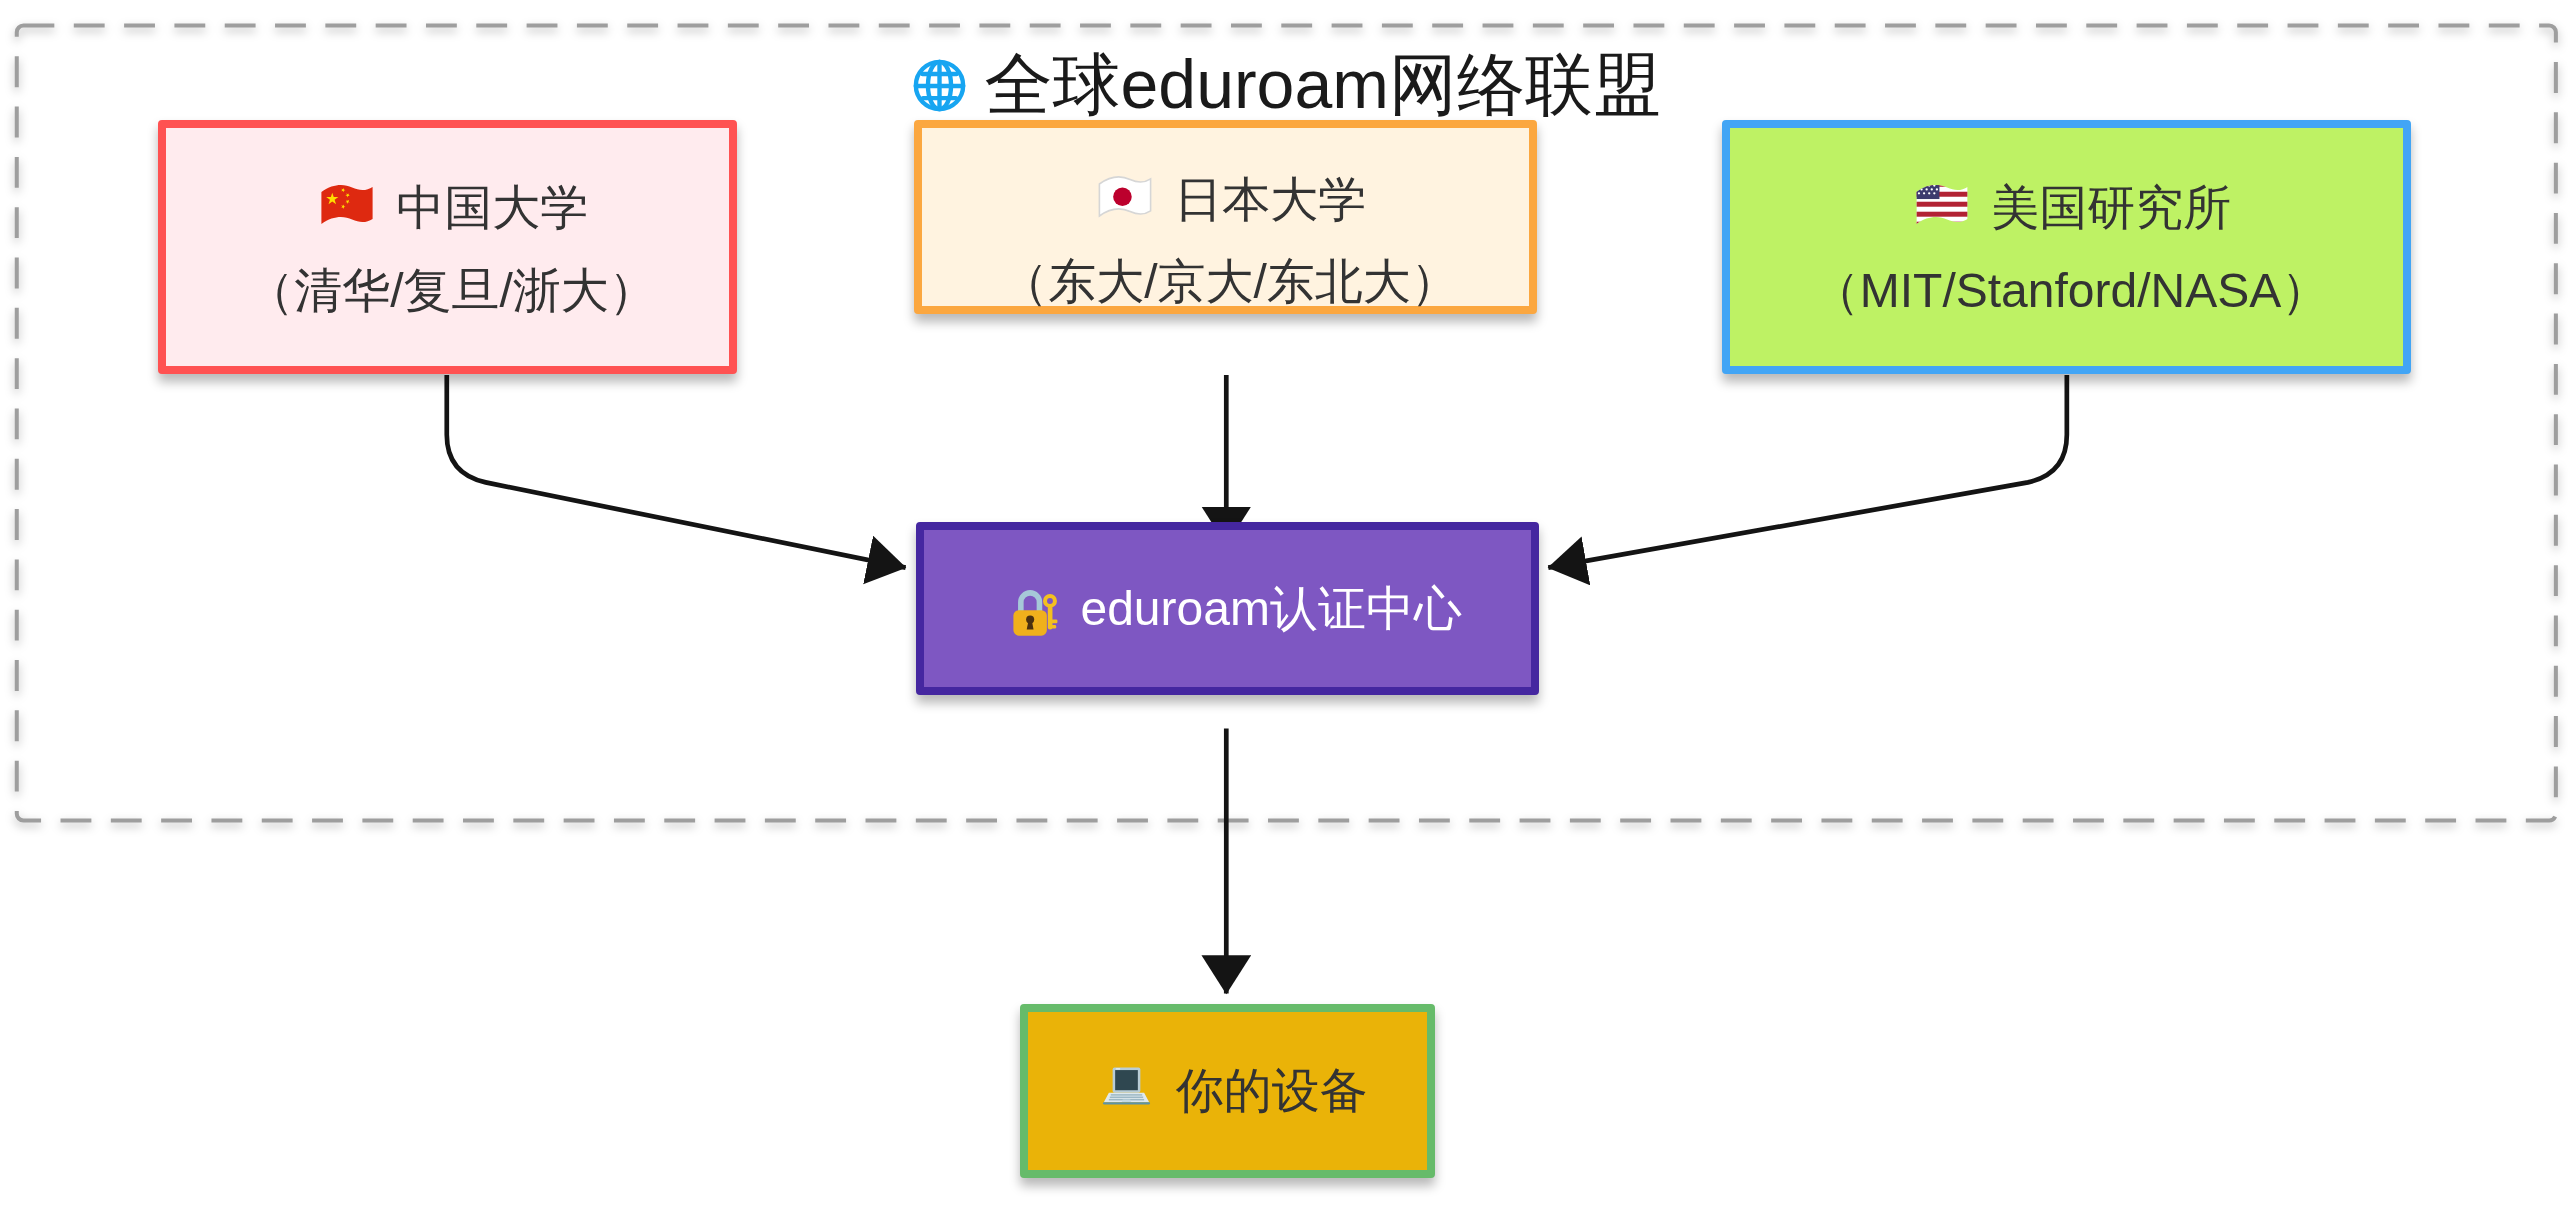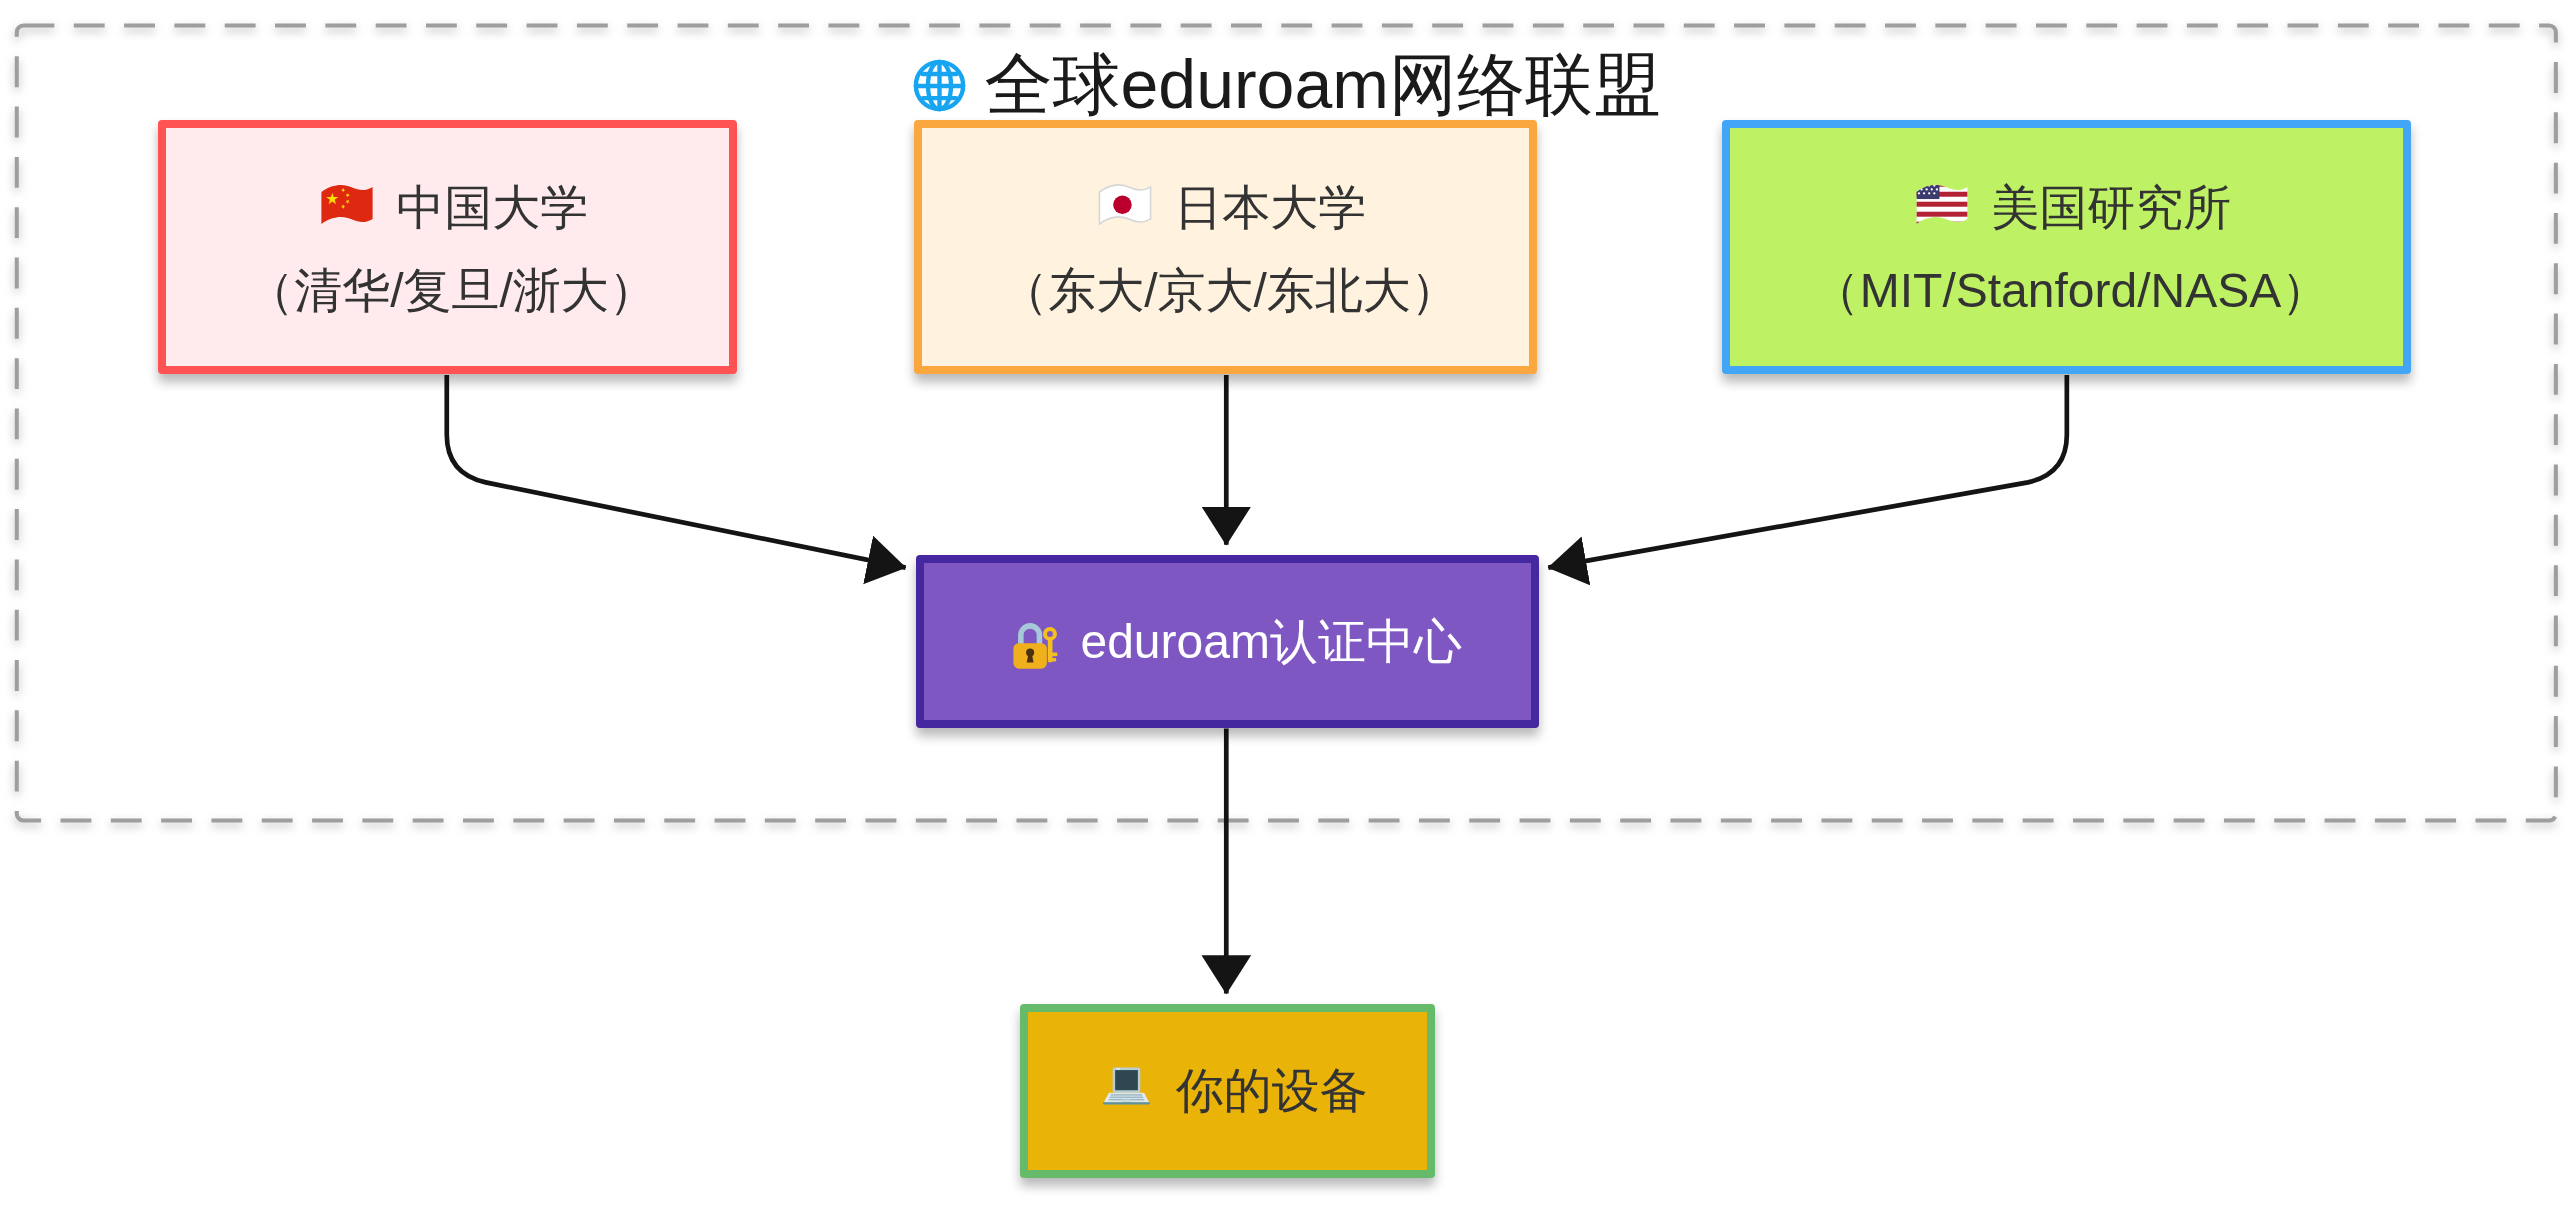--- a/index.html
+++ b/index.html
@@ -13,23 +13,23 @@
   .node{position:absolute;box-sizing:border-box;border-style:solid;border-width:8.7px;border-radius:4px;
         display:flex;flex-direction:column;align-items:center;justify-content:center;
         box-shadow:0 7.4px 10.7px rgba(0,0,0,0.28);font-size:48px;font-weight:400;padding-left:8px;}
   .node .row{display:flex;align-items:center;justify-content:center;gap:17.4px;line-height:1;}
   .node .row + .row{margin-top:29.5px;}
   .node .icon{flex:0 0 auto;}
   .flag-icon{width:64px;height:58px;}
   .lock-icon{width:62px;height:62px;}
   .laptop-icon{width:63px;height:63px;}
   .n-china {left:158px; top:120px; width:579px;  height:254px;}
-  .n-japan {left:914px;top:120px; width:623px;  height:254px;}
+  .n-japan {left:914px;top:120px; width:623px;  height:194px;justify-content:flex-end;}
   .n-usa   {left:1722px;top:120px; width:689px; height:254px;}
-  .n-auth  {left:916px;top:555px; width:623px;  height:173px;}
+  .n-auth  {left:916px;top:522px; width:623px;  height:173px;}
   .n-device{left:1020px;top:1004px;width:415px;  height:174px;}
   .label{white-space:nowrap;}
 </style>
 </head>
 <body style="background: rgb(255, 255, 255);">
 
 <div class="stage">
 
   <svg class="overlay" viewBox="0 0 3840 1802" xmlns="http://www.w3.org/2000/svg">
     <defs>

